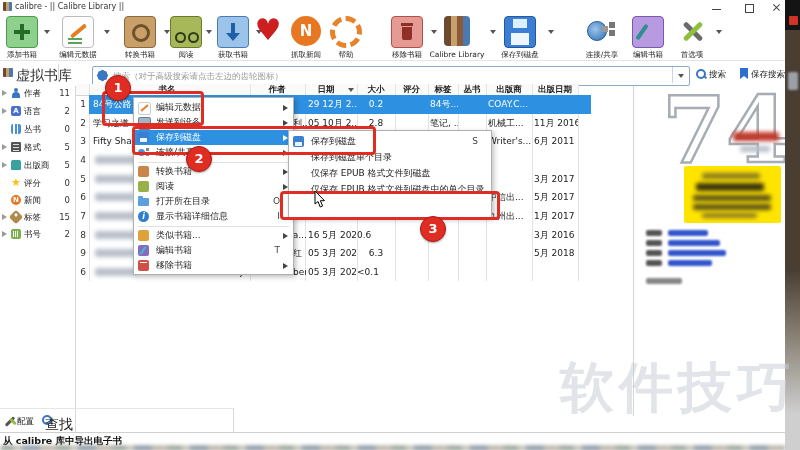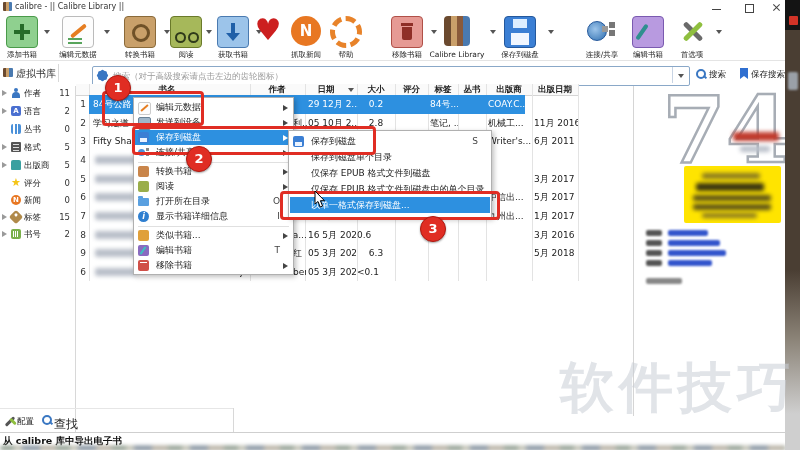--- a/index.html
+++ b/index.html
@@ -48,21 +48,21 @@
   .ic-connect{background:transparent}
   .ic-connect::before{content:"";position:absolute;left:0;top:5px;width:18px;height:18px;border-radius:50%;background:radial-gradient(circle at 40% 40%,#9cc4ea,#2f6fb0);border:1px solid #24589c}
   .ic-connect::after{content:"";position:absolute;left:22px;top:6px;width:6px;height:6px;background:#777;box-shadow:0 8px 0 #777,-7px 4px 0 #999}
   .ic-editbook{background:#b89ae0;border:1px solid #7a5ab0}
   .ic-editbook::before{content:"";position:absolute;left:7px;top:6px;width:4px;height:18px;background:#2f8f8f;transform:rotate(35deg);border-radius:2px}
   .ic-prefs{background:transparent}
   .ic-prefs::before{content:"";position:absolute;left:4px;top:13px;width:24px;height:5px;background:#6a6a6a;transform:rotate(45deg);border-radius:2px}
   .ic-prefs::after{content:"";position:absolute;left:4px;top:13px;width:24px;height:5px;background:#8fbf3f;transform:rotate(-45deg);border-radius:2px}
   
   .searchrow{left:0;top:60px;width:785px;height:26px;border-top:1px solid #e4e4e4}
-  .vlib{left:3px;top:6px;font-size:10px;color:#333}
+  .vlib{left:3px;top:6px;font-size:14px;color:#333}
   .vlibic{left:3px;top:7px;width:10px;height:9px;background:linear-gradient(90deg,#6b4a2f 0 3px,#caa06a 3px 6px,#4a7ab0 6px 10px);border-radius:1px}
   .searchbox{left:92px;top:5px;width:596px;height:18px;border:1px solid #8aa8c8;background:#fff;border-radius:2px}
   .gear{left:5px;top:4px;width:9px;height:9px}
   .gear::before{content:"";position:absolute;inset:0;background:#3a77c2;border-radius:2px}
   .gear::after{content:"";position:absolute;inset:0;background:#3a77c2;border-radius:2px;transform:rotate(45deg)}
   .phold{position:absolute;left:20px;top:4px;color:#9a9a9a;font-size:8.5px;white-space:nowrap}
   .sdrop{position:absolute;right:0;top:0;width:16px;height:16px;border-left:1px solid #c8d4e4}
   .sdrop::after{content:"";position:absolute;left:5px;top:7px;border-left:3px solid transparent;border-right:3px solid transparent;border-top:4px solid #555}
   .mag{width:10px;height:10px}
   .mag::before{content:"";position:absolute;left:0;top:0;width:6px;height:6px;border:2px solid #3a77c2;border-radius:50%}
@@ -86,21 +86,21 @@
   .si-news{background:#e87722;border-radius:50%;color:#fff;font-size:7px;line-height:10px;text-align:center;font-weight:bold}
   .si-tag{background:#b08a4a;transform:rotate(45deg);border-radius:2px}
   .si-tag::before{content:"";position:absolute;left:2px;top:2px;width:3px;height:3px;border-radius:50%;background:#fff}
   .si-id{background:#7ab04a}
   .si-id::before{content:"";position:absolute;left:2px;top:2px;width:1px;height:6px;background:#fff;box-shadow:2px 0 0 #fff,4px 0 0 #fff}
   
   .colline{top:84px;width:1px;height:197px;background:#e3e3e3}
   .th{top:84px;height:11px;font-weight:bold;font-size:8.5px;color:#222;text-align:center}
   .cell{height:18px;line-height:18px;white-space:nowrap;overflow:hidden}
   .rownum{left:76px;width:10px;text-align:right;color:#333}
-  .selrow{left:89px;width:436px;height:19px;background:#2d90e0}
+  .selrow{left:89px;width:502px;height:19px;background:#2d90e0}
   .selrow .cell{color:#fff}
   
   .menu{background:#fff;border:1px solid #b0b0b0;box-shadow:2px 2px 5px rgba(0,0,0,.25)}
   .mitem{position:absolute;left:1px;right:1px;height:15px;line-height:15px;padding-left:21px;white-space:nowrap}
   .mitem.hl{background:#2d90e0;color:#fff}
   .msep{position:absolute;left:4px;right:4px;height:1px;background:#e0e0e0}
   .mic{position:absolute;left:3px;top:2px;width:11px;height:11px;border-radius:2px}
   .marrow{position:absolute;right:4px;top:4.5px;width:0;height:0;border-top:3.5px solid transparent;border-bottom:3.5px solid transparent;border-left:5px solid #444}
   .mitem.hl .marrow{border-left-color:#fff}
   .mshort{position:absolute;right:12px;top:0;color:#444}
@@ -453,30 +453,27 @@
   </div>
   <div class="mitem" style="top:18px;height:16px;line-height:16px">
     <span>保存到磁盘单个目录</span>
   </div>
   <div class="mitem" style="top:34px;height:16px;line-height:16px">
     <span>仅保存 EPUB 格式文件到磁盘</span>
   </div>
   <div class="mitem" style="top:50px;height:16px;line-height:16px">
     <span>仅保存 EPUB 格式文件到磁盘中的单个目录</span>
   </div>
-  <div class="mitem hl" style="top:66px;height:16px;line-height:16px">
-    <span>以单一格式保存到磁盘...</span>
-  </div>
 </div>
 
 <div class="abs" style="left:0;top:408px;width:233px;height:24px;border-top:1px solid #e6e6e6">
   <div class="abs wrench" style="left:4px;top:6px"></div>
   <div class="abs" style="left:17px;top:7px;font-size:8.5px">配置</div>
   <div class="abs mag" style="left:42px;top:6px"></div>
-  <div class="abs" style="left:54px;top:7px;font-size:12px">查找</div>
+  <div class="abs" style="left:45px;top:7px;font-size:14px">查找</div>
 </div>
 <div class="abs" style="left:233px;top:408px;width:1px;height:24px;background:#d8d8d8"></div>
 <div class="abs" style="left:0;top:432px;width:800px;height:1px;background:#cfcfcf"></div>
 <div class="abs" style="left:3px;top:435px;font-size:9.5px;font-weight:bold;color:#111">从 calibre 库中导出电子书</div>
 <div class="abs blur" style="left:0;top:446px;width:786px;height:4px;background:repeating-linear-gradient(90deg,#7a8a7a 0 14px,#b5b5a5 14px 22px,#6a7a8a 22px 40px,#a8a090 40px 56px)"></div>
 
 <div class="abs" style="left:785px;top:0;width:15px;height:450px;background:linear-gradient(#141414 0 30px,#4a3e33 30px 60%,#8a8276 75%,#cfcfcf 92%)">
   <div class="abs" style="left:4px;top:16px;width:9px;height:9px;background:#d23327;border-radius:1px"></div>
   <div class="abs blur1" style="left:3px;top:72px;width:10px;height:18px;background:#9aa0a8"></div>
 </div>

